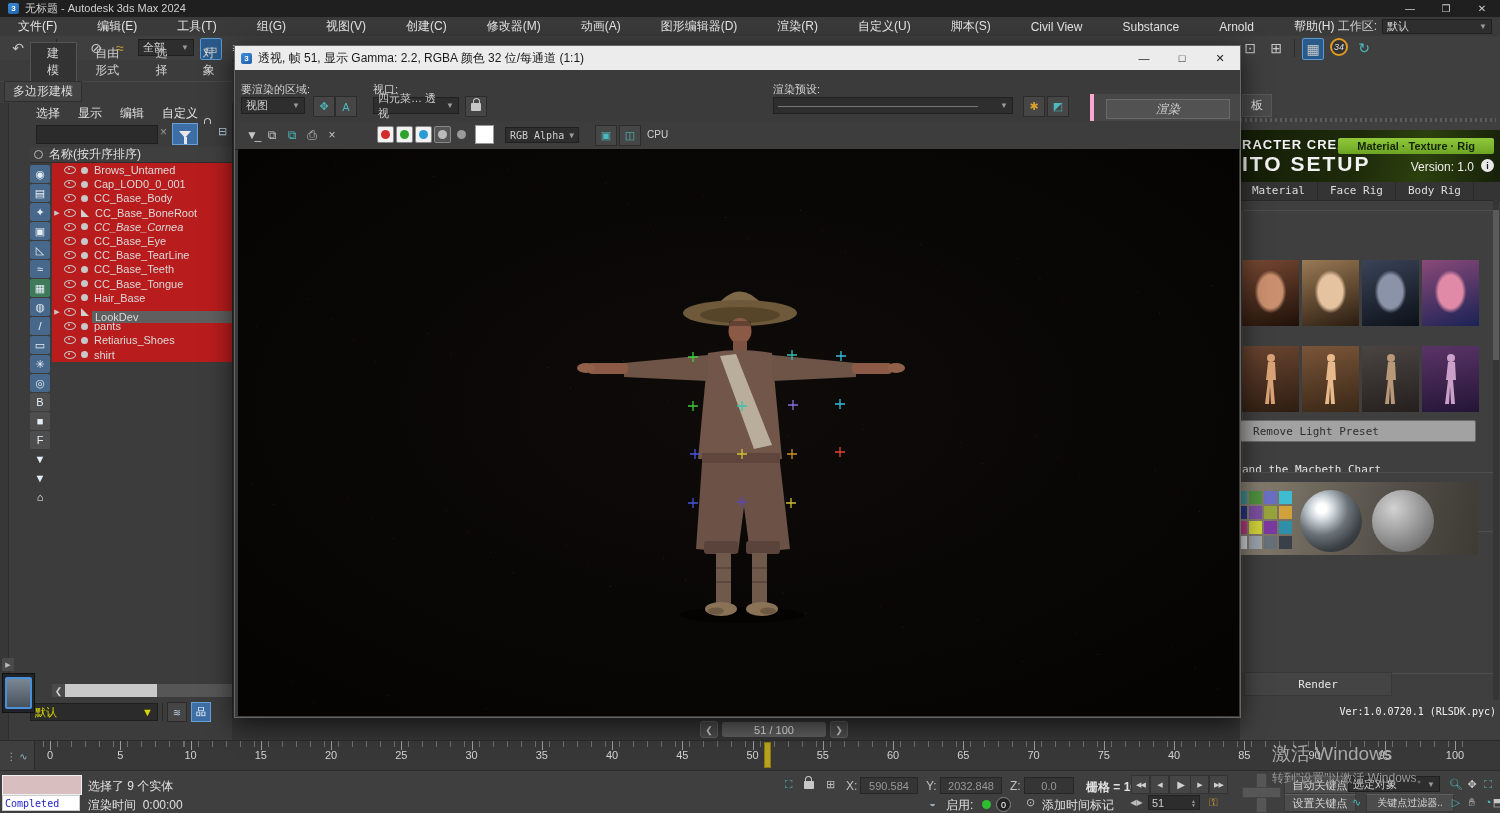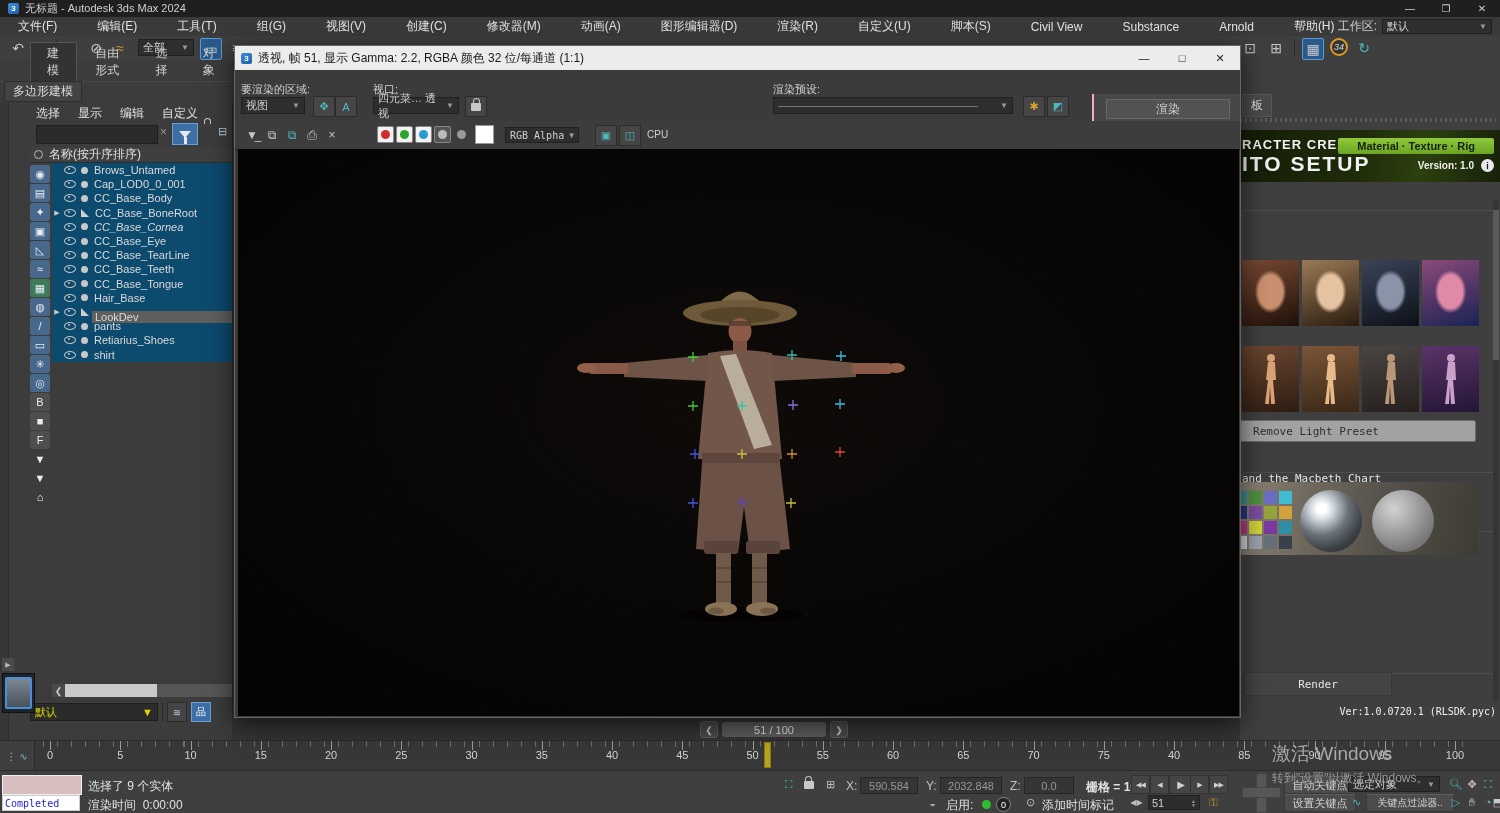--- a/index.html
+++ b/index.html
@@ -57,21 +57,21 @@
   .funnel:after{content:'';position:absolute;left:-1.5px;top:-1px;width:3px;height:7px;background:#e8e8e8;}
   .lockico{position:relative;width:10px;height:8px;background:#c8c8c8;border-radius:1px;margin-top:5px;}
   .lockico:before{content:'';position:absolute;left:1.5px;top:-5px;width:5px;height:5px;border:1.5px solid #c8c8c8;
                   border-bottom:none;border-radius:4px 4px 0 0;}
   .sx-head{position:absolute;left:30px;top:44px;width:202px;height:16px;background:#3f3f3f;border-bottom:1px solid #2e2e2e;
            display:flex;align-items:center;gap:6px;padding-left:4px;box-sizing:border-box;color:#e0e0e0;}
   .hdrdot{width:9px;height:9px;border:1.5px solid #b8b8b8;border-radius:50%;box-sizing:border-box;}
   .sx-strip{position:absolute;left:30px;top:60px;width:22px;height:420px;display:flex;flex-direction:column;gap:1px;padding-top:2px;}
   .strip-ic{width:20px;height:18px;border-radius:2px;display:flex;align-items:center;justify-content:center;
             color:#e6eef5;font-size:11px;}
-  .sx-list{position:absolute;left:52px;top:60px;width:180px;background:#0c4a6e;}
+  .sx-list{position:absolute;left:52px;top:60px;width:180px;background:#b91c1c;}
   .sx-row{height:14.2px;display:flex;align-items:center;font-size:11px;color:#dadada;}
   .sx-row .tw{width:10px;color:#c8c8c8;font-size:7px;text-align:center;}
   .eye{width:10px;height:6px;border:1px solid #c4c4c4;border-radius:50%;position:relative;margin:0 2px;flex:none;}
   .eye:after{content:'';position:absolute;left:3px;top:1px;width:2px;height:2px;background:#c4c4c4;border-radius:50%;}
   .odot{width:7px;height:7px;background:#c8c8c8;border-radius:50%;margin:0 3px;flex:none;}
   .boneic{width:0;height:0;border-left:8px solid #d0d0d0;border-top:8px solid transparent;margin:0 3px;flex:none;}
   .sx-row .nm{flex:1;padding-left:3px;white-space:nowrap;}
   .sx-row .nm.it{font-style:italic;}
   .sx-row.sel .nm{background:#5f5f5f;margin-top:10px;}
   .sx-hscroll{position:absolute;left:52px;top:581px;width:180px;height:13px;background:#565656;display:flex;}
@@ -94,21 +94,21 @@
        box-sizing:border-box;box-shadow:0 6px 24px rgba(0,0,0,.65);z-index:40;}
   .dlg-title{height:24px;background:#ececec;display:flex;align-items:center;gap:6px;padding-left:6px;}
   .dlg-title .t{color:#1a1a1a;font-size:12px;}
   .dlg-btns{position:absolute;right:1px;top:0;height:24px;display:flex;}
   .dlg-btn{width:38px;height:24px;display:flex;align-items:center;justify-content:center;color:#222;font-size:11px;}
   .dlg-ctrl{position:absolute;left:0;top:24px;width:100%;height:51px;background:#3b3b3b;border-bottom:1px solid #2c2c2c;}
   .dlg-ctrl .clabel{position:absolute;color:#d2d2d2;font-size:11px;top:12px;}
   .cdd{position:absolute;top:27px;height:17px;}
   .cico{position:absolute;top:26px;width:20px;height:19px;background:#464646;border:1px solid #2c2c2c;
         display:flex;align-items:center;justify-content:center;color:#4db8bd;font-size:11px;}
-  .dlg-right{position:absolute;right:0;top:24px;width:146px;height:51px;background:#474747;border-left:2px solid #f9a8d4;}
+  .dlg-right{position:absolute;right:0;top:24px;width:146px;height:51px;background:#474747;border-left:4px solid #f9a8d4;font-style:italic;}
   .renderbtn{position:absolute;left:12px;top:5px;width:122px;height:18px;background:#525252;border:1px solid #6a6a6a;
              color:#cfcfcf;display:flex;align-items:center;justify-content:center;font-size:12px;}
   .dlg-tools{position:absolute;left:0;top:75px;width:100%;height:28px;background:#3d3d3d;border-bottom:1px solid #222;}
   .dt-ic{position:absolute;top:5px;width:18px;height:18px;display:flex;align-items:center;justify-content:center;color:#c6c6c6;}
   .chanbtn{position:absolute;top:5px;width:17px;height:17px;background:#f2f2f2;border:1px solid #888;border-radius:2px;
            display:flex;align-items:center;justify-content:center;box-sizing:border-box;}
   .chanbtn .c{width:9px;height:9px;border-radius:50%;}
   .chan-off{background:none;border:none;}
   .swatch{position:absolute;top:4px;width:19px;height:19px;background:#fff;border:1px solid #999;box-sizing:border-box;}
   .dlg-img{position:absolute;left:3px;top:103px;width:1001px;height:567px;background:#070605;overflow:hidden;}
@@ -117,21 +117,21 @@
   .rpanel{position:absolute;left:1240px;top:60px;width:260px;height:680px;background:#3f3f3f;}
   .rp-toptab{position:absolute;left:2px;top:34px;padding:2px 8px;background:#4a4a4a;border:1px solid #585858;color:#ddd;font-size:12px;}
   .rp-dots{position:absolute;left:0px;top:58px;width:256px;height:4px;
            background:repeating-linear-gradient(90deg,#5a5a5a 0 2px,transparent 2px 5px);}
   .ccheader{position:absolute;left:0;top:70px;width:260px;height:52px;
             background:linear-gradient(100deg,#141d07 0%,#1e2b0a 45%,#2c400e 70%,#16200a 100%);overflow:hidden;}
   .cctitle1{position:absolute;left:2px;top:7px;color:#f2f2f2;font-weight:bold;font-size:13px;letter-spacing:1px;}
   .cctitle2{position:absolute;left:2px;top:22px;color:#f2f2f2;font-weight:bold;font-size:21px;letter-spacing:2px;}
   .ccbadge{position:absolute;right:6px;top:8px;background:linear-gradient(180deg,#8fc93a,#6da424);color:#15230a;
            font-weight:bold;font-size:11px;padding:2px 19px;border-radius:2px;}
-  .ccver{position:absolute;right:26px;top:30px;color:#eee;font-size:10px;font-weight:bold;}
+  .ccver{position:absolute;right:26px;top:30px;color:#eee;font-size:12px;}
   .ccinfo{position:absolute;right:6px;top:29px;width:13px;height:13px;border-radius:50%;background:#e8e8e8;color:#1a1a1a;
           font-size:9px;font-weight:bold;display:flex;align-items:center;justify-content:center;}
   .cctabs{position:absolute;left:0;top:122px;width:260px;height:18px;background:#343434;display:flex;border-bottom:1px solid #2a2a2a;}
   .cctab{padding:2px 12px;color:#ddd;font-family:"DejaVu Sans Mono",monospace;font-size:11px;border-right:1px solid #2a2a2a;}
   .ccgroup{position:absolute;left:2px;width:252px;border:1px solid #4e4e4e;border-radius:3px;}
   .thumbrow{position:absolute;left:2px;display:flex;gap:3px;}
   .thumb{width:57px;height:66px;}
   .ccbtn{position:absolute;left:0px;width:236px;height:22px;background:#a2a2a2;border:1px solid #6a6a6a;border-radius:2px;
          color:#2e2e2e;font-family:"DejaVu Sans Mono",monospace;font-size:11px;display:flex;align-items:center;box-sizing:border-box;}
   .ccbtn span{width:150px;text-align:center;}
@@ -416,20 +416,25 @@
   <div class="rpanel">
     <div class="rp-toptab">板</div>
     <div class="rp-dots"></div>
     <div class="ccheader">
       <div class="cctitle1">RACTER CREATOR</div>
       <div class="cctitle2">ITO SETUP</div>
       <div class="ccbadge">Material · Texture · Rig</div>
       <div class="ccver">Version: 1.0</div>
       <div class="ccinfo">i</div>
     </div>
+    <div class="cctabs">
+        <div class="cctab">Material</div>
+        <div class="cctab">Face Rig</div>
+        <div class="cctab">Body Rig</div>
+      </div>
     <div class="ccgroup" style="top:150px;height:320px;"></div>
     <div class="thumbrow" style="top:200px;">
         <div class="thumb" style="background:radial-gradient(22px 30px at 50% 48%, #c98f6e 0 55%, transparent 72%),linear-gradient(160deg, #7a4a35, #1e1008)"></div>
         <div class="thumb" style="background:radial-gradient(22px 30px at 50% 48%, #e6c3a0 0 55%, transparent 72%),linear-gradient(160deg, #9a7a55, #2a1c10)"></div>
         <div class="thumb" style="background:radial-gradient(22px 30px at 50% 48%, #8a93a8 0 55%, transparent 72%),linear-gradient(160deg, #3a4458, #0c1018)"></div>
         <div class="thumb" style="background:radial-gradient(22px 30px at 50% 48%, #e08aa8 0 55%, transparent 72%),linear-gradient(160deg, #8a4a78, #1a2255)"></div>
       </div>
     <div class="thumbrow" style="top:286px;">
         <div class="thumb" style="position:relative;background:linear-gradient(170deg,#6a4530,#2e1d12)"><svg width="57" height="66" viewBox="0 0 57 66">
             <circle cx="29" cy="12" r="4" fill="#d8a276"></circle>
@@ -444,21 +449,21 @@
             <path d="M26 16 L33 16 L34 34 L31 34 L33 58 L29 58 L28 40 L27 58 L23 58 L26 34 L24 34 Z" fill="#b89878"></path>
           </svg></div>
         <div class="thumb" style="position:relative;background:linear-gradient(170deg,#5a3468,#241536)"><svg width="57" height="66" viewBox="0 0 57 66">
             <circle cx="29" cy="12" r="4" fill="#caa0c8"></circle>
             <path d="M26 16 L33 16 L34 34 L31 34 L33 58 L29 58 L28 40 L27 58 L23 58 L26 34 L24 34 Z" fill="#caa0c8"></path>
           </svg></div>
       </div>
     <div class="ccbtn" style="top:360px;">
         <span>Remove Light Preset</span>
       </div>
-    <div class="cclabel" style="top:403px;margin-top:9px;">and the Macbeth Chart</div>
+    <div class="cclabel" style="top:403px;">and the Macbeth Chart</div>
     <div class="ccgroup" style="top:412px;height:200px;"></div>
     <div class="macbeth" style="top:422px;">
       <div class="mb-grid">
           <div class="mb-sq" style="background:#3d8f91"></div>
           <div class="mb-sq" style="background:#4f9141"></div>
           <div class="mb-sq" style="background:#6b6fc4"></div>
           <div class="mb-sq" style="background:#3fbcd1"></div>
           <div class="mb-sq" style="background:#27357f"></div>
           <div class="mb-sq" style="background:#7b4fa0"></div>
           <div class="mb-sq" style="background:#97a33b"></div>

